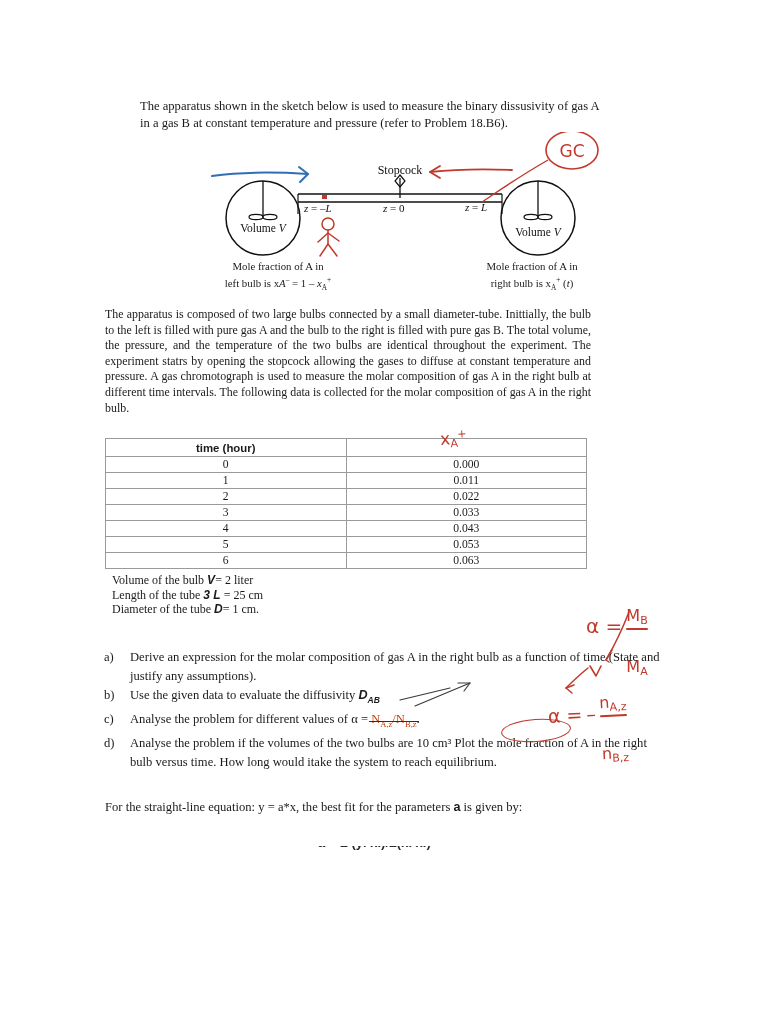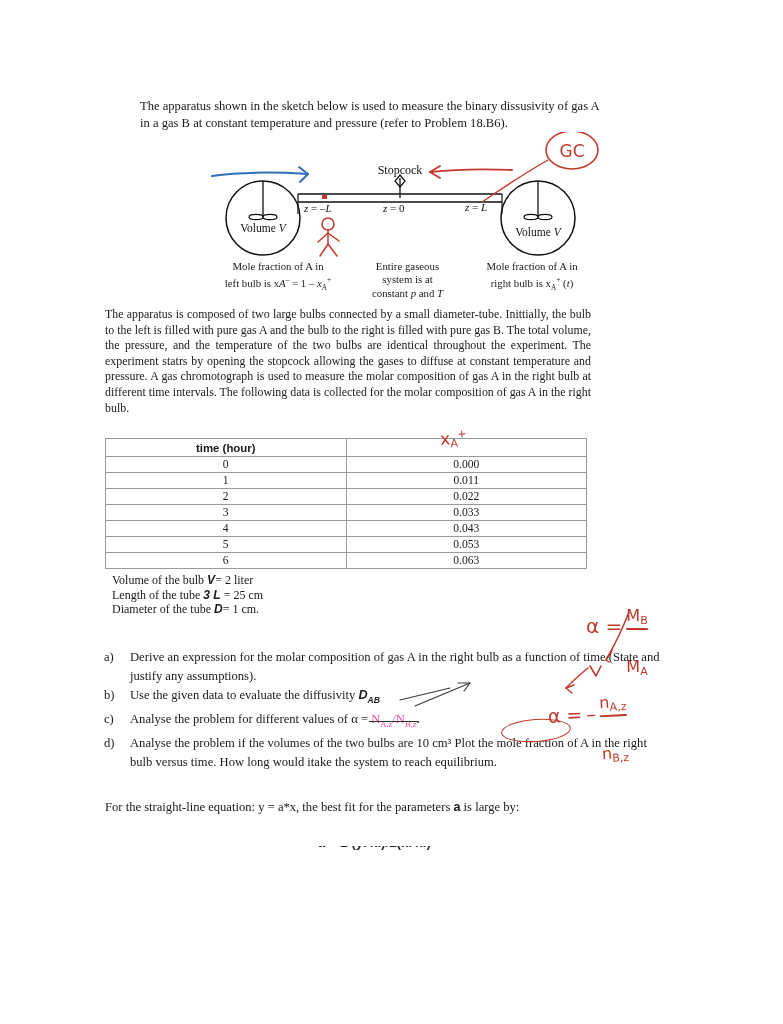--- a/index.html
+++ b/index.html
@@ -110,21 +110,21 @@
   }
   .qtext { flex: 1 1 auto; }
   .sanssym {
     font-family: "Liberation Sans", sans-serif;
     font-style: italic;
     font-weight: bold;
   }
   .strike {
     position: relative;
     display: inline-block;
-    color: #ec4899;
+    color: #c2410c;
   }
   .strike::after {
     content: "";
     position: absolute;
     left: -2px; right: -2px; top: 46%;
     height: 1px;
     background: #303030;
   }
   sub { font-size: 0.68em; }
   sup { font-size: 0.68em; }
@@ -319,25 +319,20 @@
       <text x="183" y="80" font-family="Liberation Serif, serif" font-size="11" fill="#111"><tspan font-style="italic">z</tspan> = 0</text>
       <text x="265" y="79" font-family="Liberation Serif, serif" font-size="11" fill="#111"><tspan font-style="italic">z</tspan> = <tspan font-style="italic">L</tspan></text>
     </svg>
   </div>
 
   <div class="figcaps">
     <div class="figcap cap-left">
       <span>Mole fraction of A in</span><br>
       <span><span>left bulb is x</span><i>A</i><sup>–</sup> = 1 – <i>x</i><sub>A</sub><sup>+</sup></span>
     </div>
-    <div class="figcap cap-mid">
-      <span>Entire gaseous</span><br>
-      <span>system is at</span><br>
-      <span>constant <i>p</i> and <i>T</i></span>
-    </div>
     <div class="figcap cap-right">
       <span>Mole fraction of A in</span><br>
       <span><span>right bulb is x</span><sub>A</sub><sup>+</sup> (<i>t</i>)</span>
     </div>
   </div>
 
   <div class="bodypara">The apparatus is composed of two large bulbs connected by a small diameter-tube. Inittially, the bulb to the left is filled with pure gas A and the bulb to the right is filled with pure gas B.  The total volume, the pressure, and the temperature of the two bulbs are identical throughout the experiment.  The experiment statrs by opening the stopcock allowing the gases to diffuse at constant temperature and pressure.  A gas chromotograph is used to measure the molar composition of gas A in the right bulb at different time intervals. The following data is collected for the molar composition of gas A in the right bulb.</div>
 
   <table class="datatable">
     <colgroup>
@@ -446,20 +441,20 @@
     </g>
 
     <g stroke="#3b3b3b" stroke-width="1.2" fill="none" stroke-linecap="round">
       <path d="M415,706 L470,683"></path>
       <path d="M470,683 L458,683 M470,683 L464,691"></path>
       <path d="M400,700 L450,688"></path>
     </g>
   </svg>
 
   <div class="closing">
-    <span>For the straight-line equation: y = a*x, the best fit for the parameters </span><b>a</b><span> is large by:</span>
+    <span>For the straight-line equation: y = a*x, the best fit for the parameters </span><b>a</b><span> is given by:</span>
   </div>
 
   <div class="clipped-eq">
     <span>a = Σ (yi xi)/Σ(xi xi)</span>
   </div>
 
 </div>
 
 </body></html>

